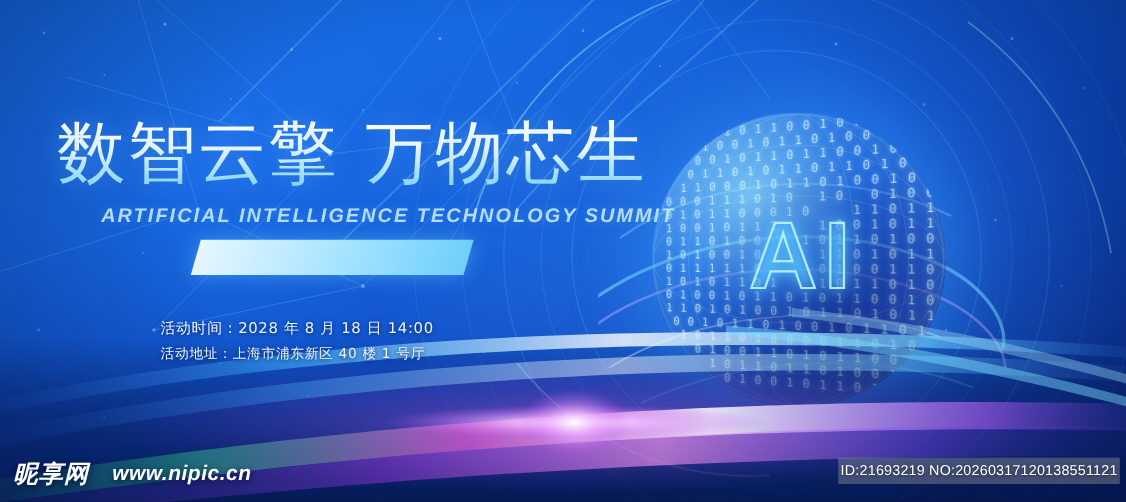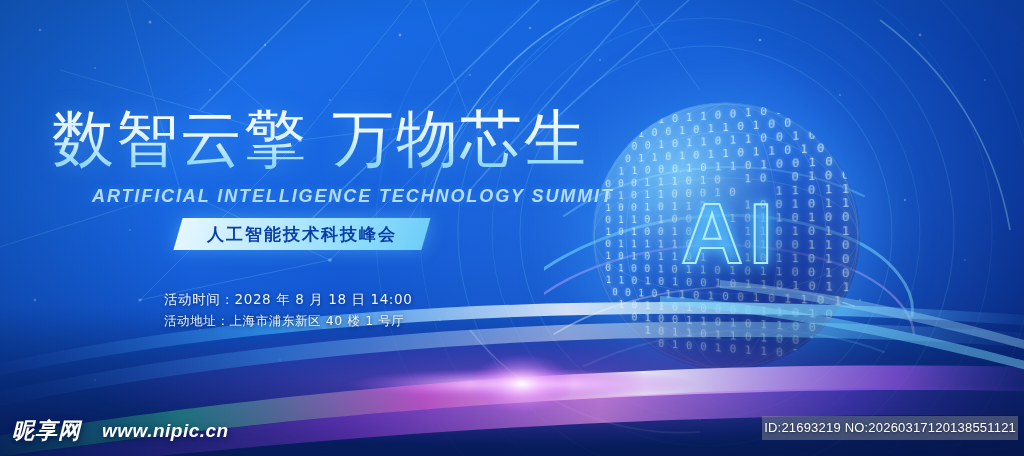--- a/index.html
+++ b/index.html
@@ -92,21 +92,21 @@
   }
   .ribbon-text{
     position:absolute;left:178px;top:218px;height:32px;width:248px;
     display:flex;align-items:center;justify-content:center;
     font-size:17px;font-weight:700;letter-spacing:2px;color:#0b3fa6;
     font-family:"DejaVu Sans","Liberation Sans",sans-serif;
     white-space:nowrap;
   }
 
   
-  .info{position:absolute;left:164px;top:288px;}
+  .info{position:absolute;left:146px;top:288px;}
   .info div{
     font-size:13.5px;color:#eaf6ff;letter-spacing:.6px;line-height:22px;
     text-shadow:0 1px 4px rgba(0,20,70,.8);
     font-family:"DejaVu Sans","Liberation Sans",sans-serif;
     white-space:nowrap;
   }
   .info .addr{font-size:12.5px;}
 
   
   .wm{position:absolute;left:12px;bottom:10px;display:flex;align-items:center;gap:9px;}
@@ -288,21 +288,20 @@
     <path d="M760,4 C880,16 1000,44 1104,76 L1104,84 C1000,54 880,26 760,12 Z" fill="#a8ecff" opacity=".35"></path>
   </svg>
 
   <div class="headline">
     <span>数智云擎</span><span class="gap"></span><span>万物芯生</span>
   </div>
 
   <div class="subtitle-en">ARTIFICIAL INTELLIGENCE TECHNOLOGY SUMMIT</div>
 
   <div class="ribbon"></div>
-  <div class="ribbon-text">人工智能技术科技峰会</div>
 
   <div class="info">
     <div>活动时间：2028 年 8 月 18 日 14:00</div>
     <div class="addr">活动地址：上海市浦东新区 40 楼 1 号厅</div>
   </div>
 
   <div class="wm">
     <span class="wm-logo">昵享网</span>
     <span class="wm-url">www.nipic.cn</span>
   </div>

